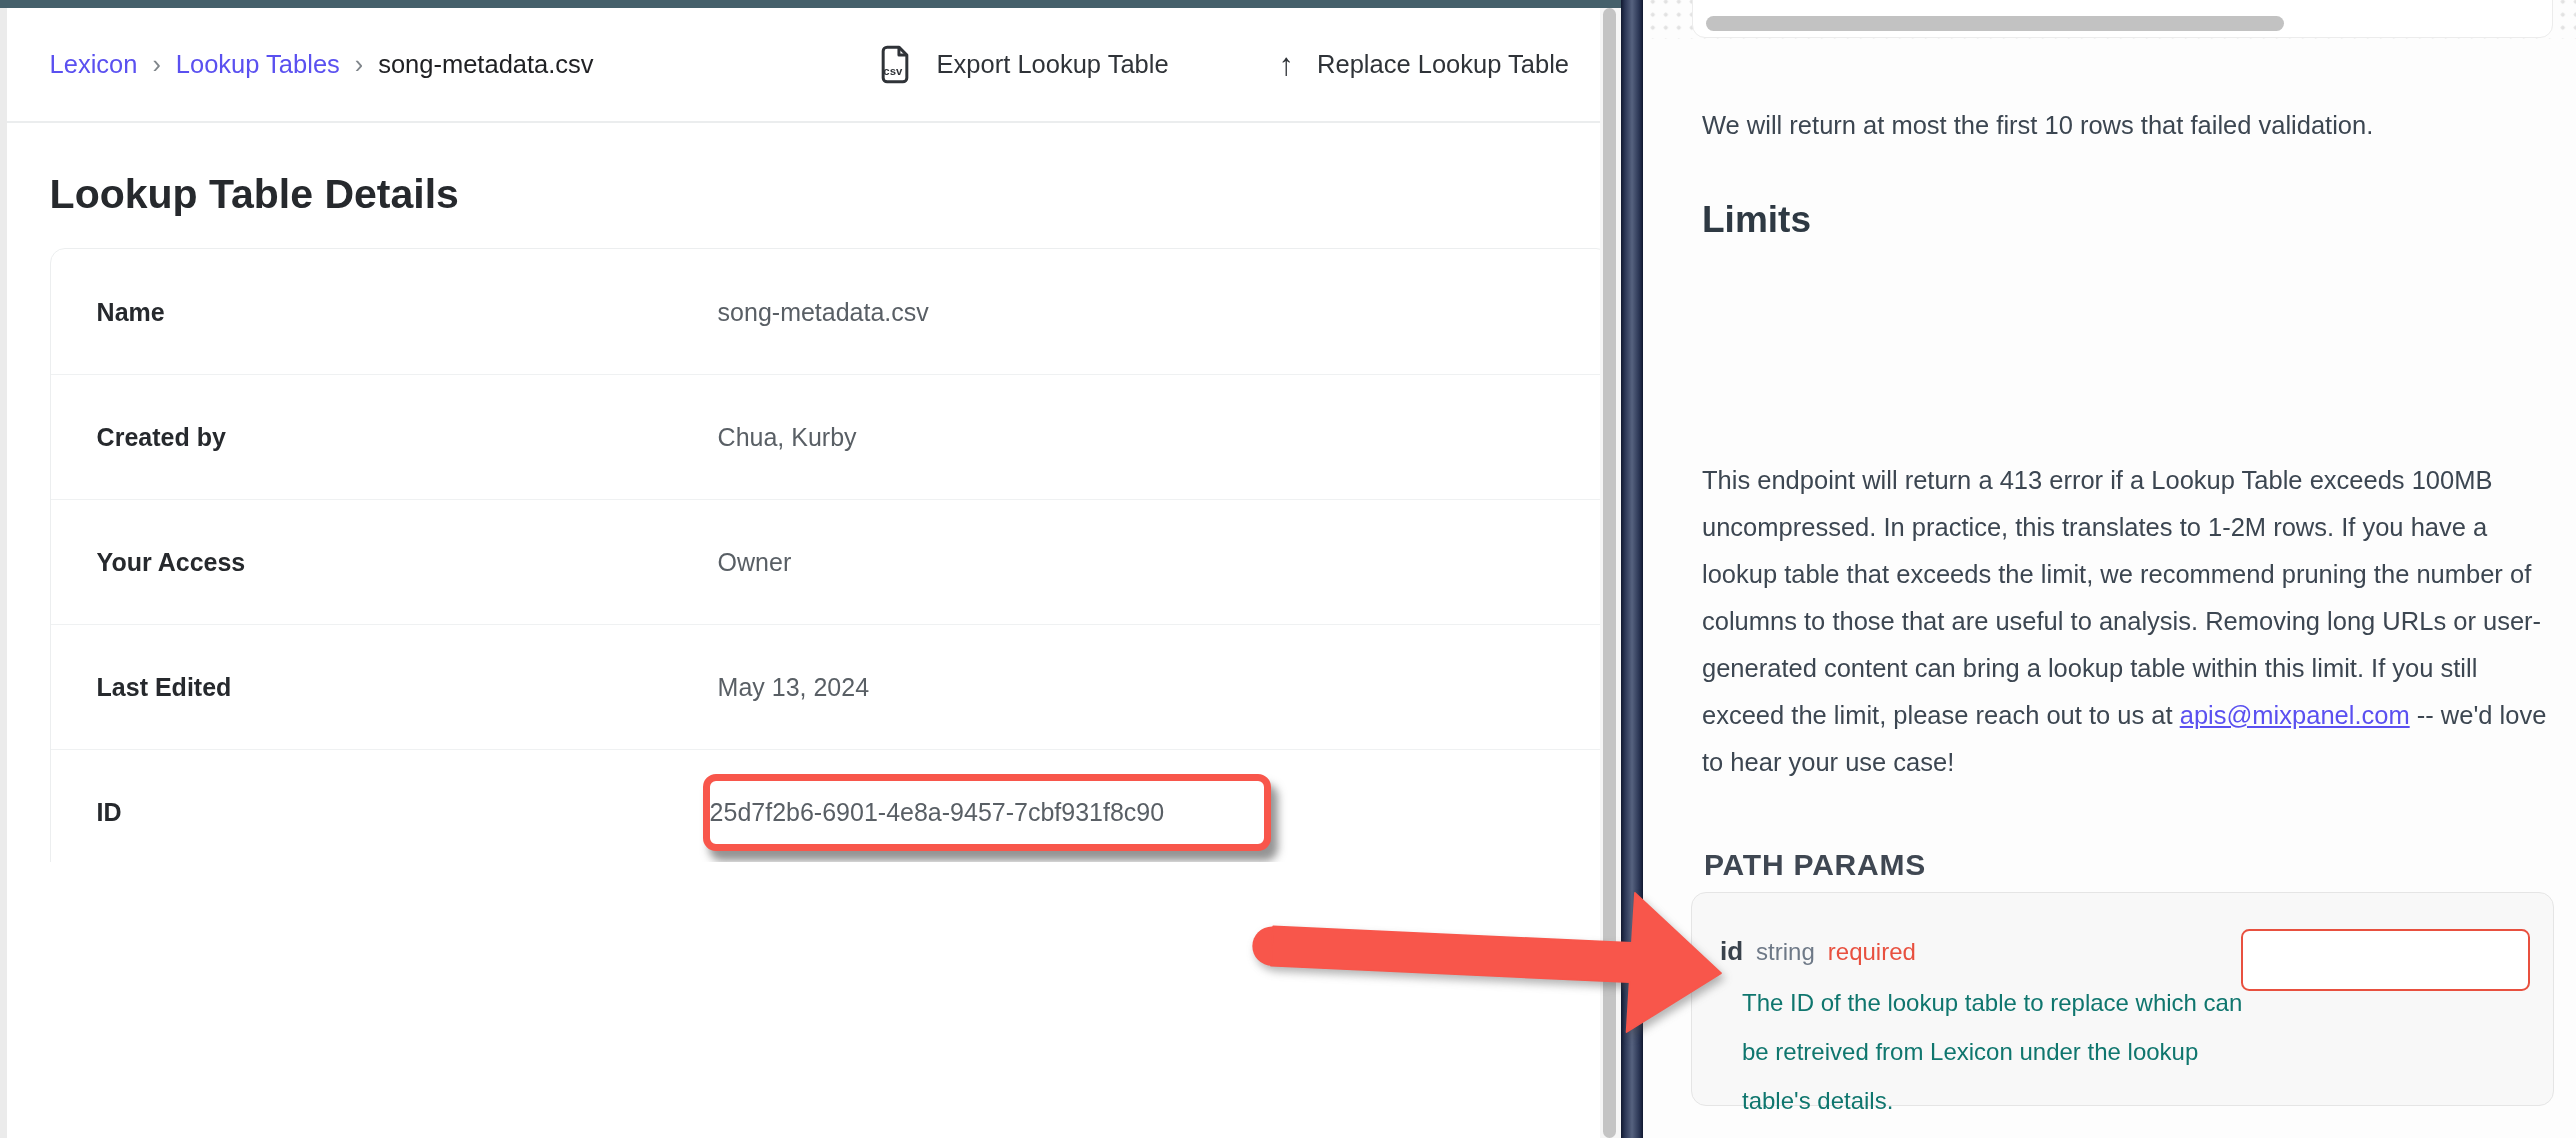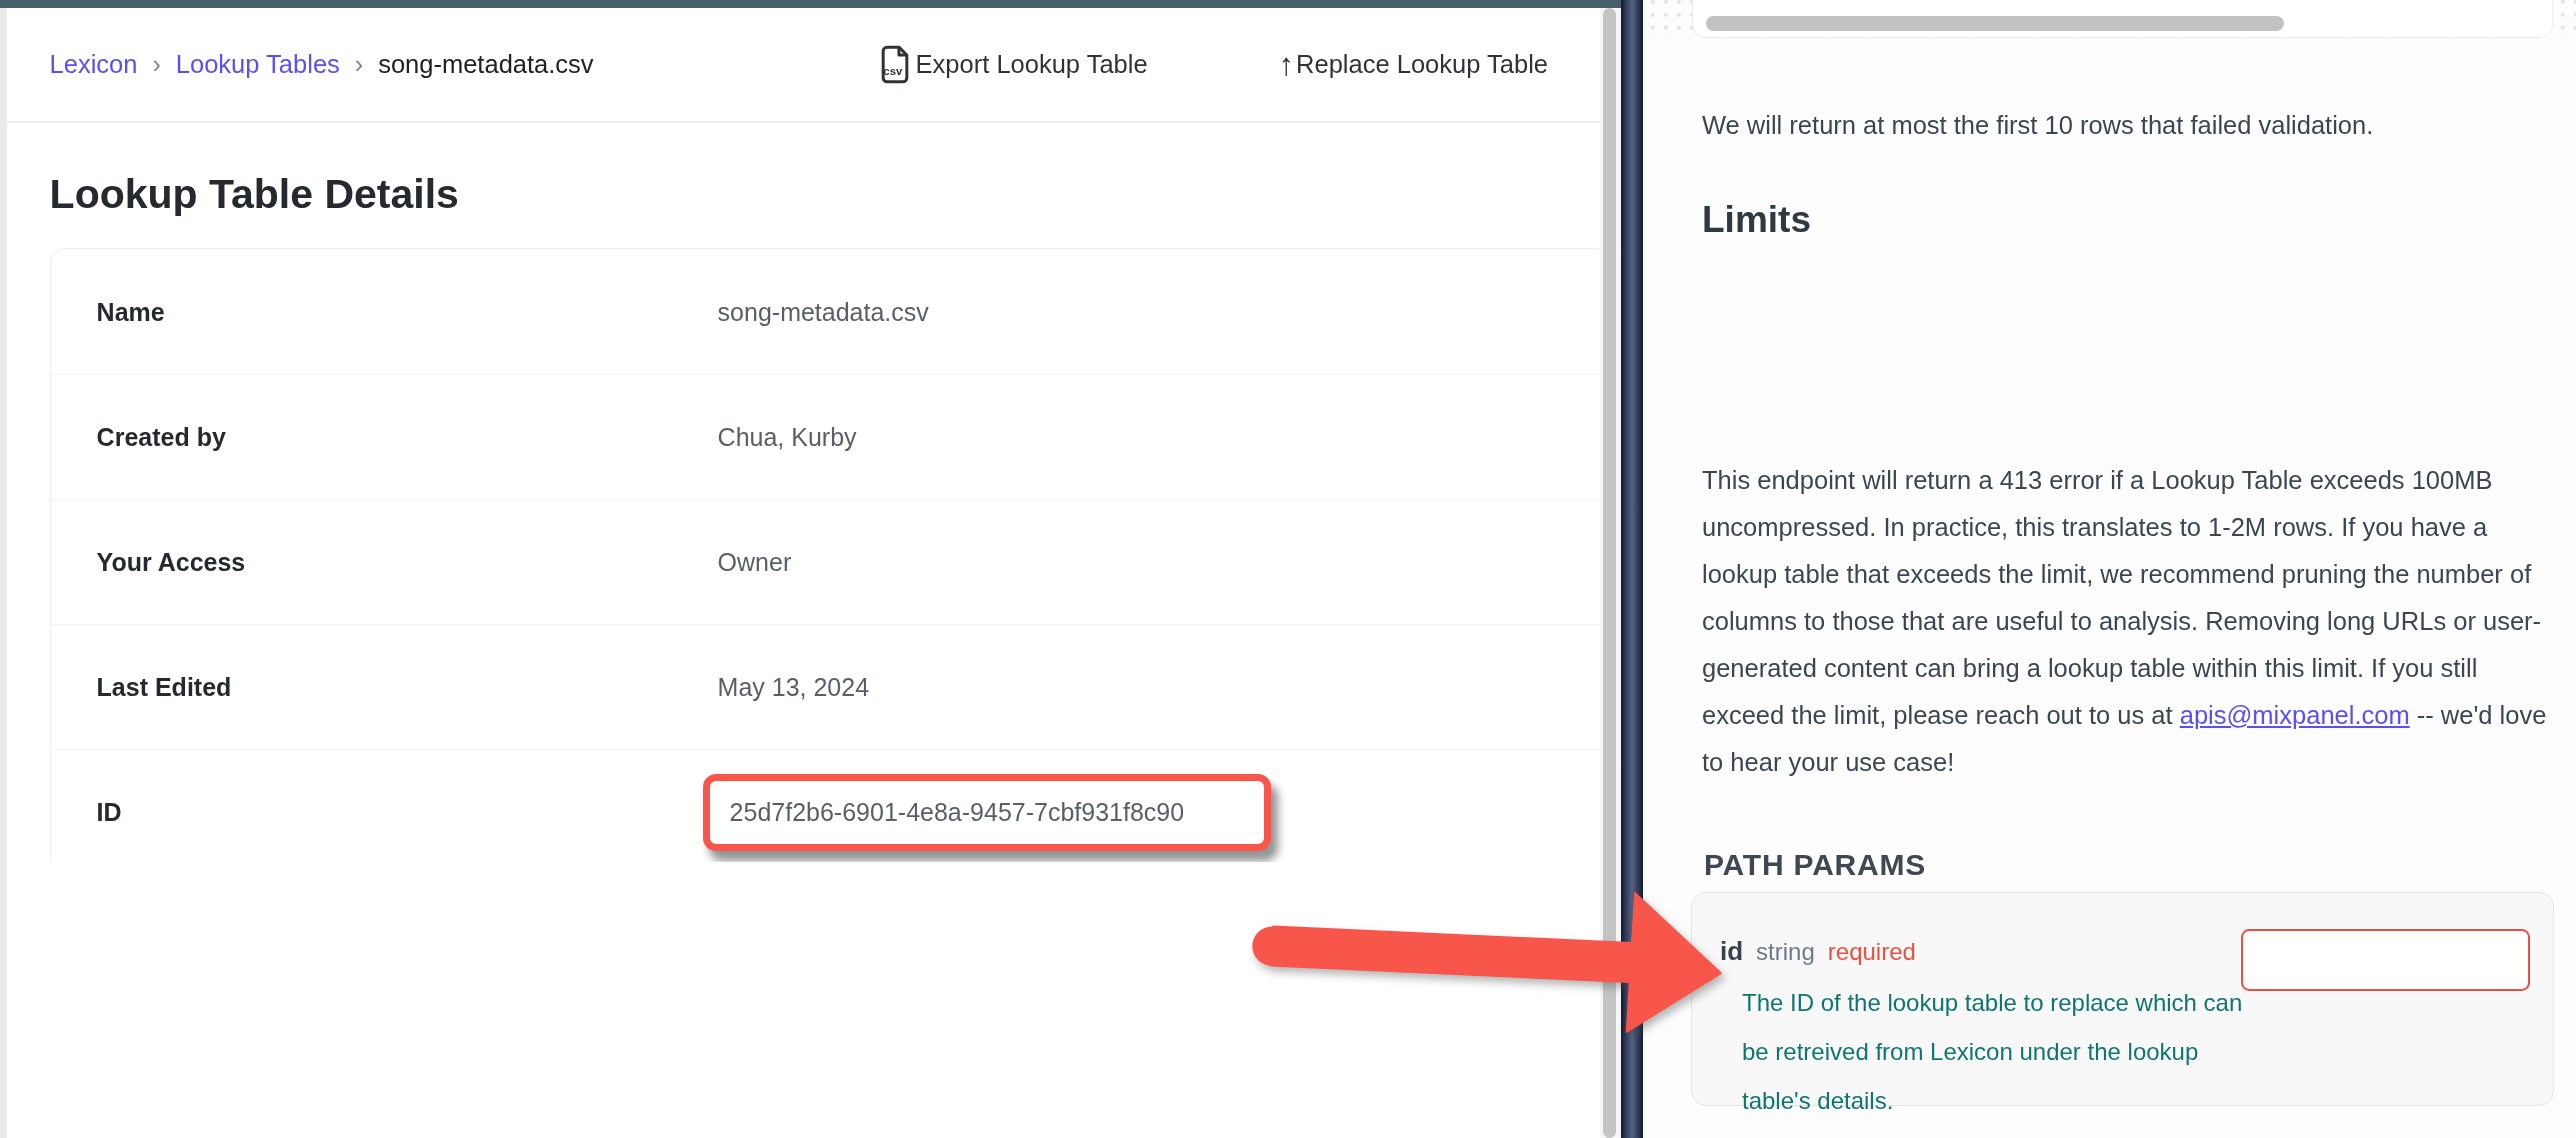--- a/index.html
+++ b/index.html
@@ -12,21 +12,21 @@
 
   
   #left-card { position:absolute; left:6.6px; top:8.2px; width:1594px; height:854px;
                background:#ffffff; border-radius:18px 18px 0 0; overflow:hidden; }
 
   .breadcrumb { position:absolute; left:43px; top:0; height:113px; display:flex; align-items:center;
                 font-size:25.5px; color:#202124; white-space:nowrap; }
   .breadcrumb a { color:#5a50f0; text-decoration:none; cursor:pointer; }
   .crumb-sep { color:#80868b; font-size:25px; margin:0 15px; }
 
-  .tool-btn { position:absolute; top:0; height:113px; display:flex; align-items:center; gap:2px;
+  .tool-btn { position:absolute; top:0; height:113px; display:flex; align-items:center; gap:23px;
               font-size:25.5px; color:#2f3338; font-weight:500; white-space:nowrap; cursor:pointer; }
   #export-btn { left:869px; }
   #replace-btn { left:1272px; }
   .up-arrow-glyph { font-size:31px; line-height:1; color:#2f3338; }
 
   #breadcrumb-divider { position:absolute; left:0; top:113px; width:100%; height:1.6px; background:#ebedee; }
 
   #page-title { position:absolute; left:43px; top:163px; font-size:41px; font-weight:700; color:#26292d; }
 
   #details-card { position:absolute; left:43px; top:240px; width:1561px; height:877px;
@@ -36,21 +36,21 @@
   .drow-label { position:absolute; left:46px; top:50%; transform:translateY(-50%);
                 font-size:25px; font-weight:600; color:#26292d; }
   .drow-value { position:absolute; left:667px; top:50%; transform:translateY(-50%);
                 font-size:25px; color:#595f65; }
   .link-purple { color:#5a50f0; text-decoration:none; cursor:pointer; }
 
   
   #id-highlight { position:absolute; left:652px; top:24px; width:568px; height:77px;
                   background:#ffffff; border:7.4px solid #f8564b; border-radius:13px;
                   box-shadow:6.6px 10px 8.2px rgba(60,60,60,.55); display:flex; align-items:center;
-                  padding-left:20px; z-index:5; }
+                  z-index:5; }
   #id-highlight .idtext { font-size:25px; color:#595f65; white-space:nowrap; }
 
   
   #left-vscroll-track { position:absolute; left:1600px; top:8.2px; width:20.5px; height:1130px; background:#f6f6f6; }
   #left-vscroll-thumb { position:absolute; left:1603px; top:8.2px; width:13px; height:1130px;
                         background:#c4c4c4; border-radius:6.6px; }
   #navy-bar { position:absolute; left:1621px; top:0; width:22px; height:1139px;
               background:linear-gradient(90deg,#10182f 0%,#2b3655 18%,#56627f 50%,#2b3655 82%,#10182f 100%); }
 
   

